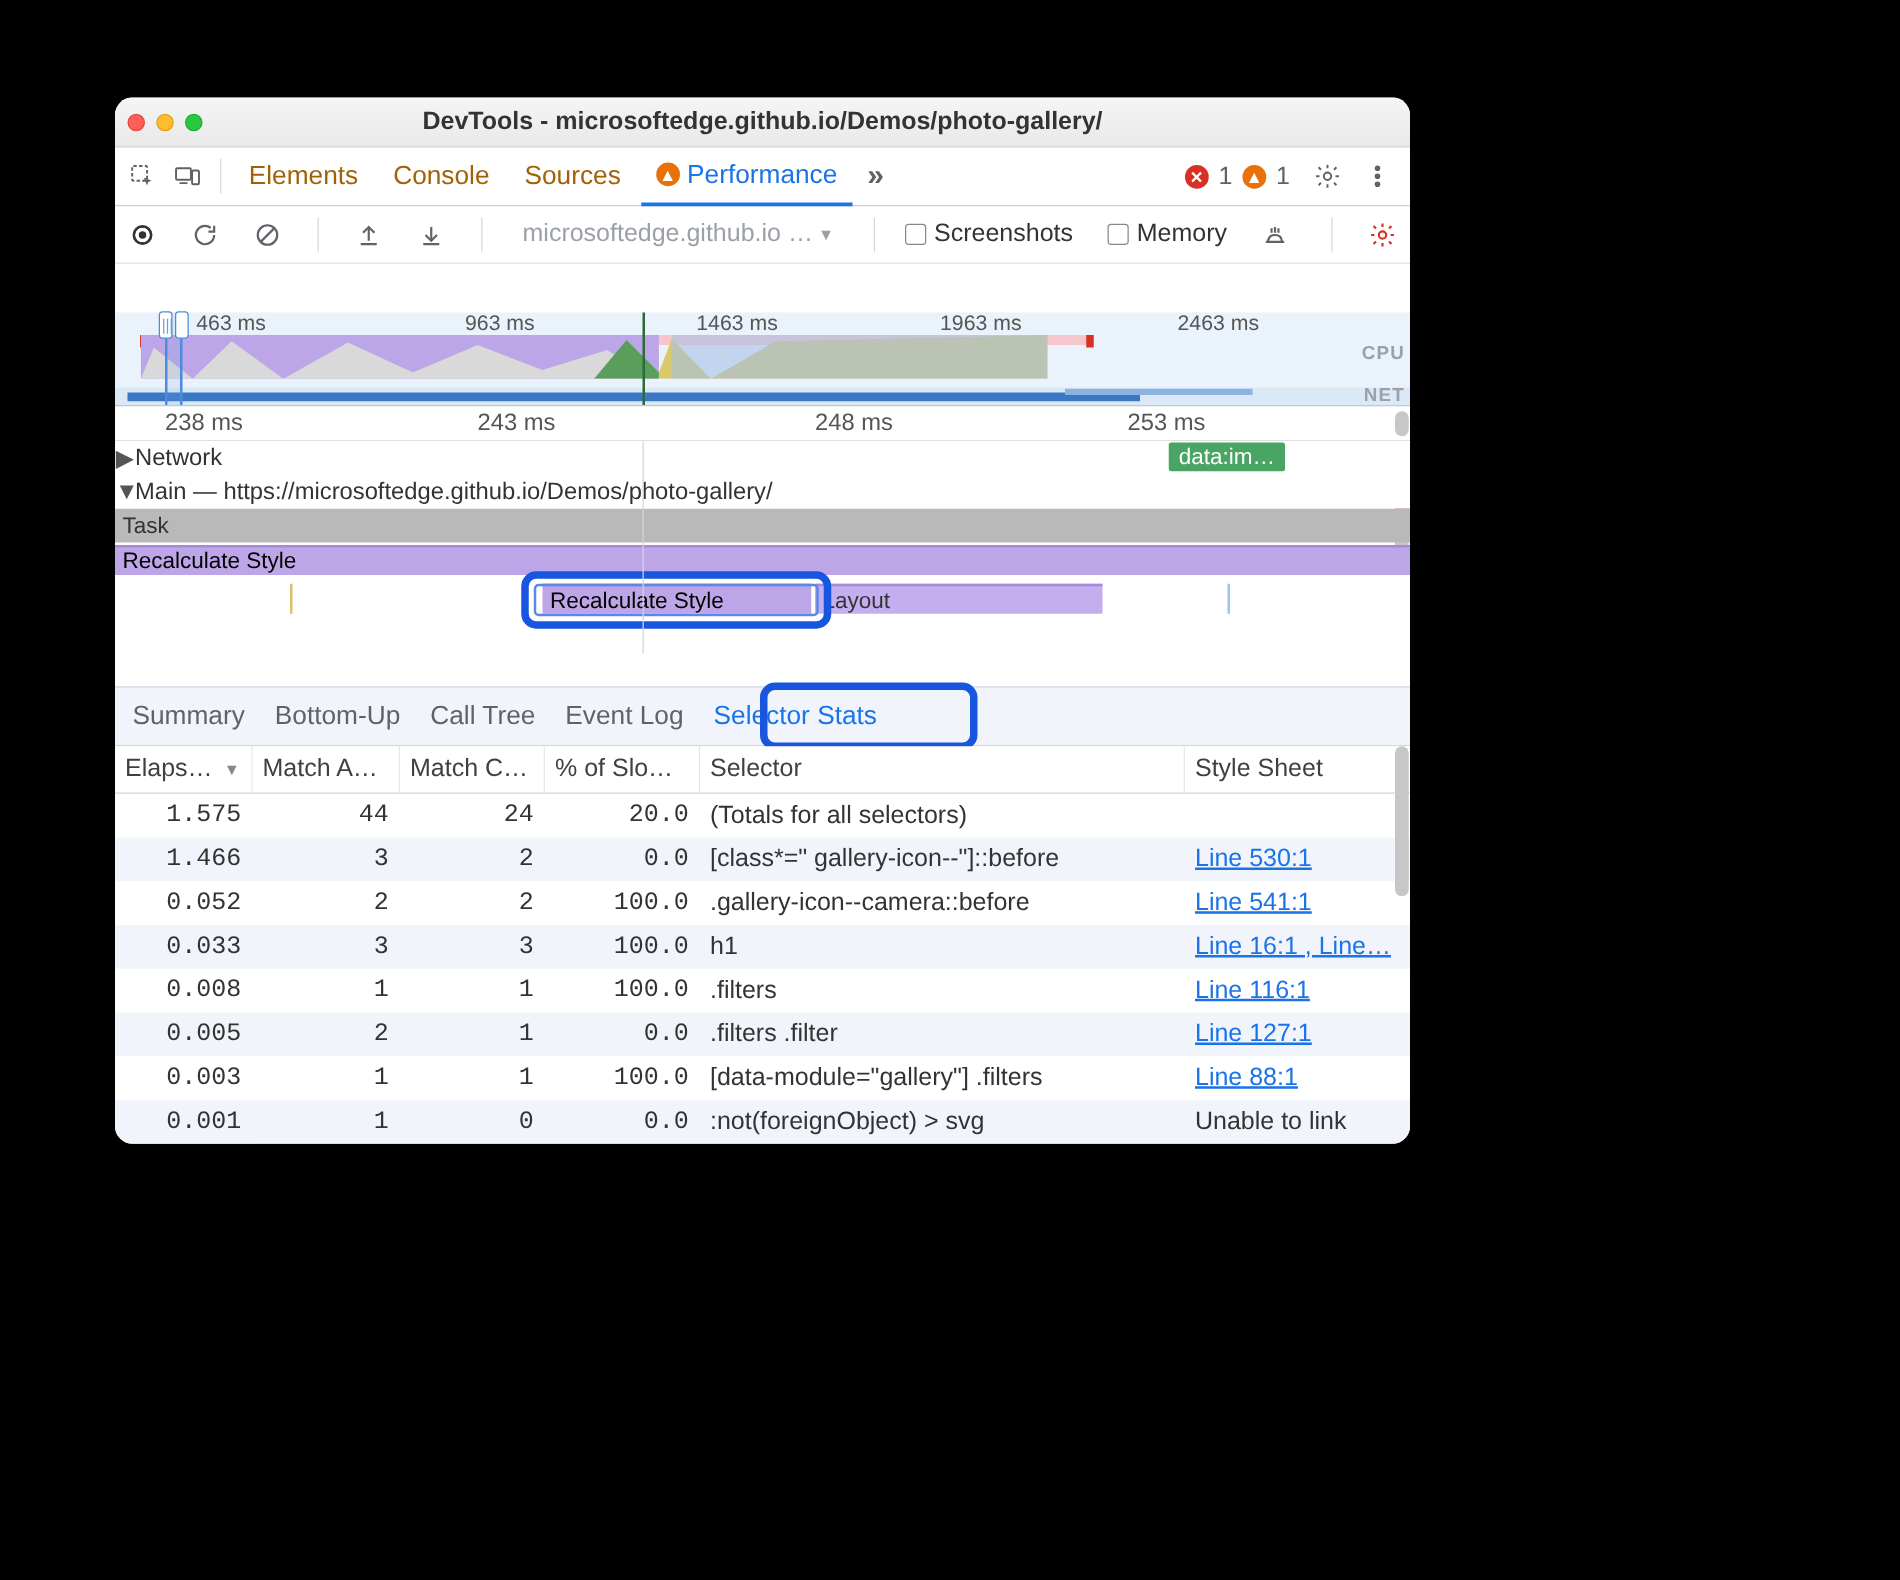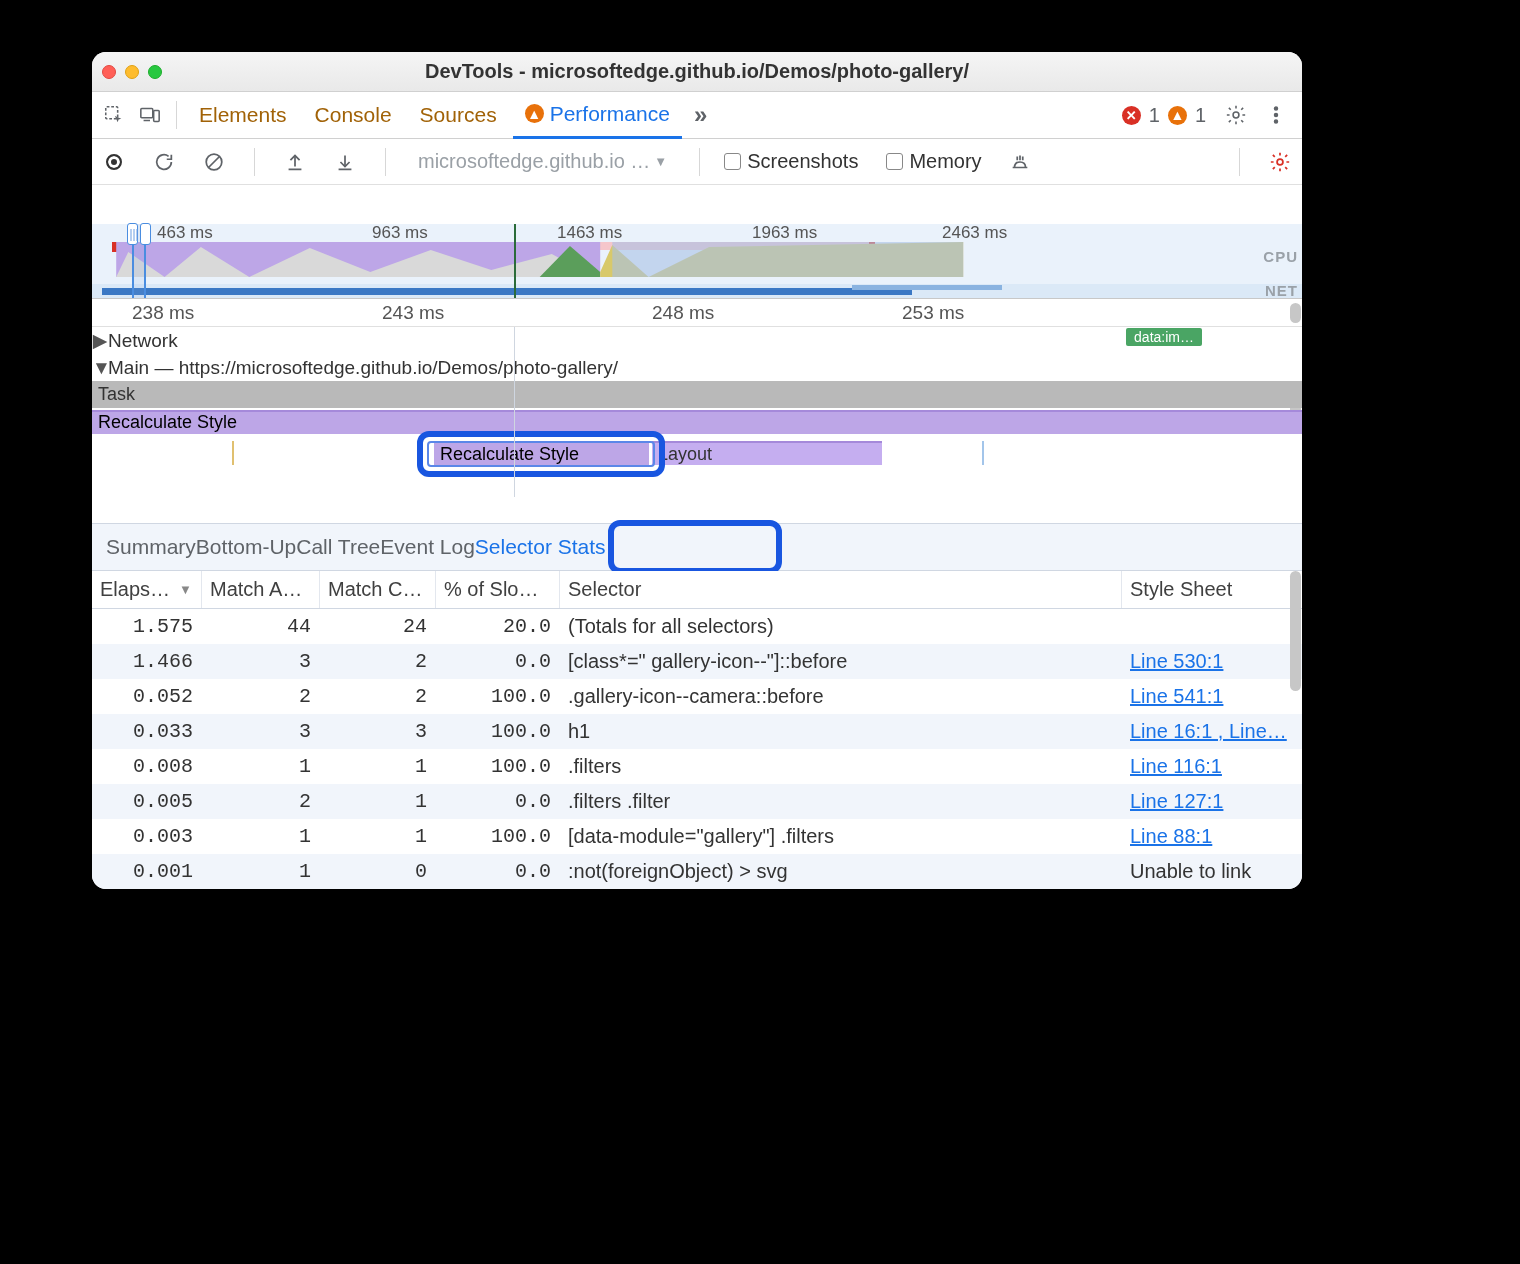--- a/index.html
+++ b/index.html
@@ -8,22 +8,22 @@
     width: 1520px;
     height: 1264px;
     font-family: -apple-system, "Helvetica Neue", Arial, sans-serif;
     font-size: 22px;
     color: #333;
     position: relative;
   }
   .window {
     position: absolute;
     left: 92px;
-    top: 52px;
-    width: 1210px;
+    top: 78px;
+    width: 1036px;
     background: #fff;
     border-radius: 14px;
     box-shadow: 0 25px 60px rgba(0,0,0,0.6);
     overflow: hidden;
   }
   
   .titlebar {
     height: 40px;
     background: linear-gradient(#f5f5f5,#e9e9e9);
     border-bottom: 1px solid #d0d0d0;
@@ -104,27 +104,27 @@
   .timeline-ruler span{position:absolute;top:3px;}
   .flame{position:relative;background:#fff;}
   .row{height:27px;display:flex;align-items:center;font-size:19px;position:relative;}
   .row .disclosure{width:16px;text-align:center;color:#555;}
   .row.network{background:#fff;}
   .row.main-hdr{background:#fff;}
   .bar{position:absolute;height:24px;display:flex;align-items:center;padding:0 6px;font-size:18px;overflow:hidden;white-space:nowrap;}
   .bar.task{background:#b9b9b9;color:#333;}
   .bar.recalc{background:#bda6e7;color:#000000;border-top:2px solid #a589da;}
   .bar.layout{background:#c5aef0;color:#333;border-top:2px solid #a589da;}
-  .green-pill{position:absolute;background:#4aa564;color:#fff;padding:1px 8px;font-size:14px;border-radius:2px;}
+  .green-pill{position:absolute;background:#4aa564;color:#fff;padding:1px 8px;font-size:18px;border-radius:2px;}
   .red-tri{position:absolute;width:0;height:0;border-top:12px solid #d93025;border-left:12px solid transparent;}
   .highlight-box{position:absolute;border:6px solid #1956e0;border-radius:12px;pointer-events:none;}
   .highlight-box .inner{position:absolute;inset:4px;border:2px solid #5b87e8;border-radius:4px;}
 
   
-  .detail-tabs{height:48px;background:#f1f5fb;border-top:1px solid #d0d7e2;border-bottom:1px solid #d0d7e2;display:flex;align-items:center;padding:0 14px;font-size:21px;color:#5f6368; margin-top:26px; position:relative;}
+  .detail-tabs{height:48px;background:#f1f5fb;border-top:1px solid #d0d7e2;border-bottom:1px solid #d0d7e2;display:flex;align-items:center;gap:24px;padding:0 14px;font-size:21px;color:#5f6368; margin-top:26px; position:relative;}
   .detail-tabs .dtab{cursor:pointer;}
   .detail-tabs .dtab.active{color:#1a73e8;}
 
   
   .table-wrap{}
   .table-head{display:flex;height:38px;align-items:center;border-bottom:1px solid #d0d7e2;font-size:20px;color:#404040;background:#fff;}
   .th{padding:0 8px;display:flex;align-items:center;gap:6px;border-right:1px solid #e3e7ee;height:100%;}
   .th.sort::after{content:"▼";font-size:13px;color:#888;margin-left:3px;}
   .col-e{width:110px;justify-content:flex-start;}
   .col-ma{width:118px;}

